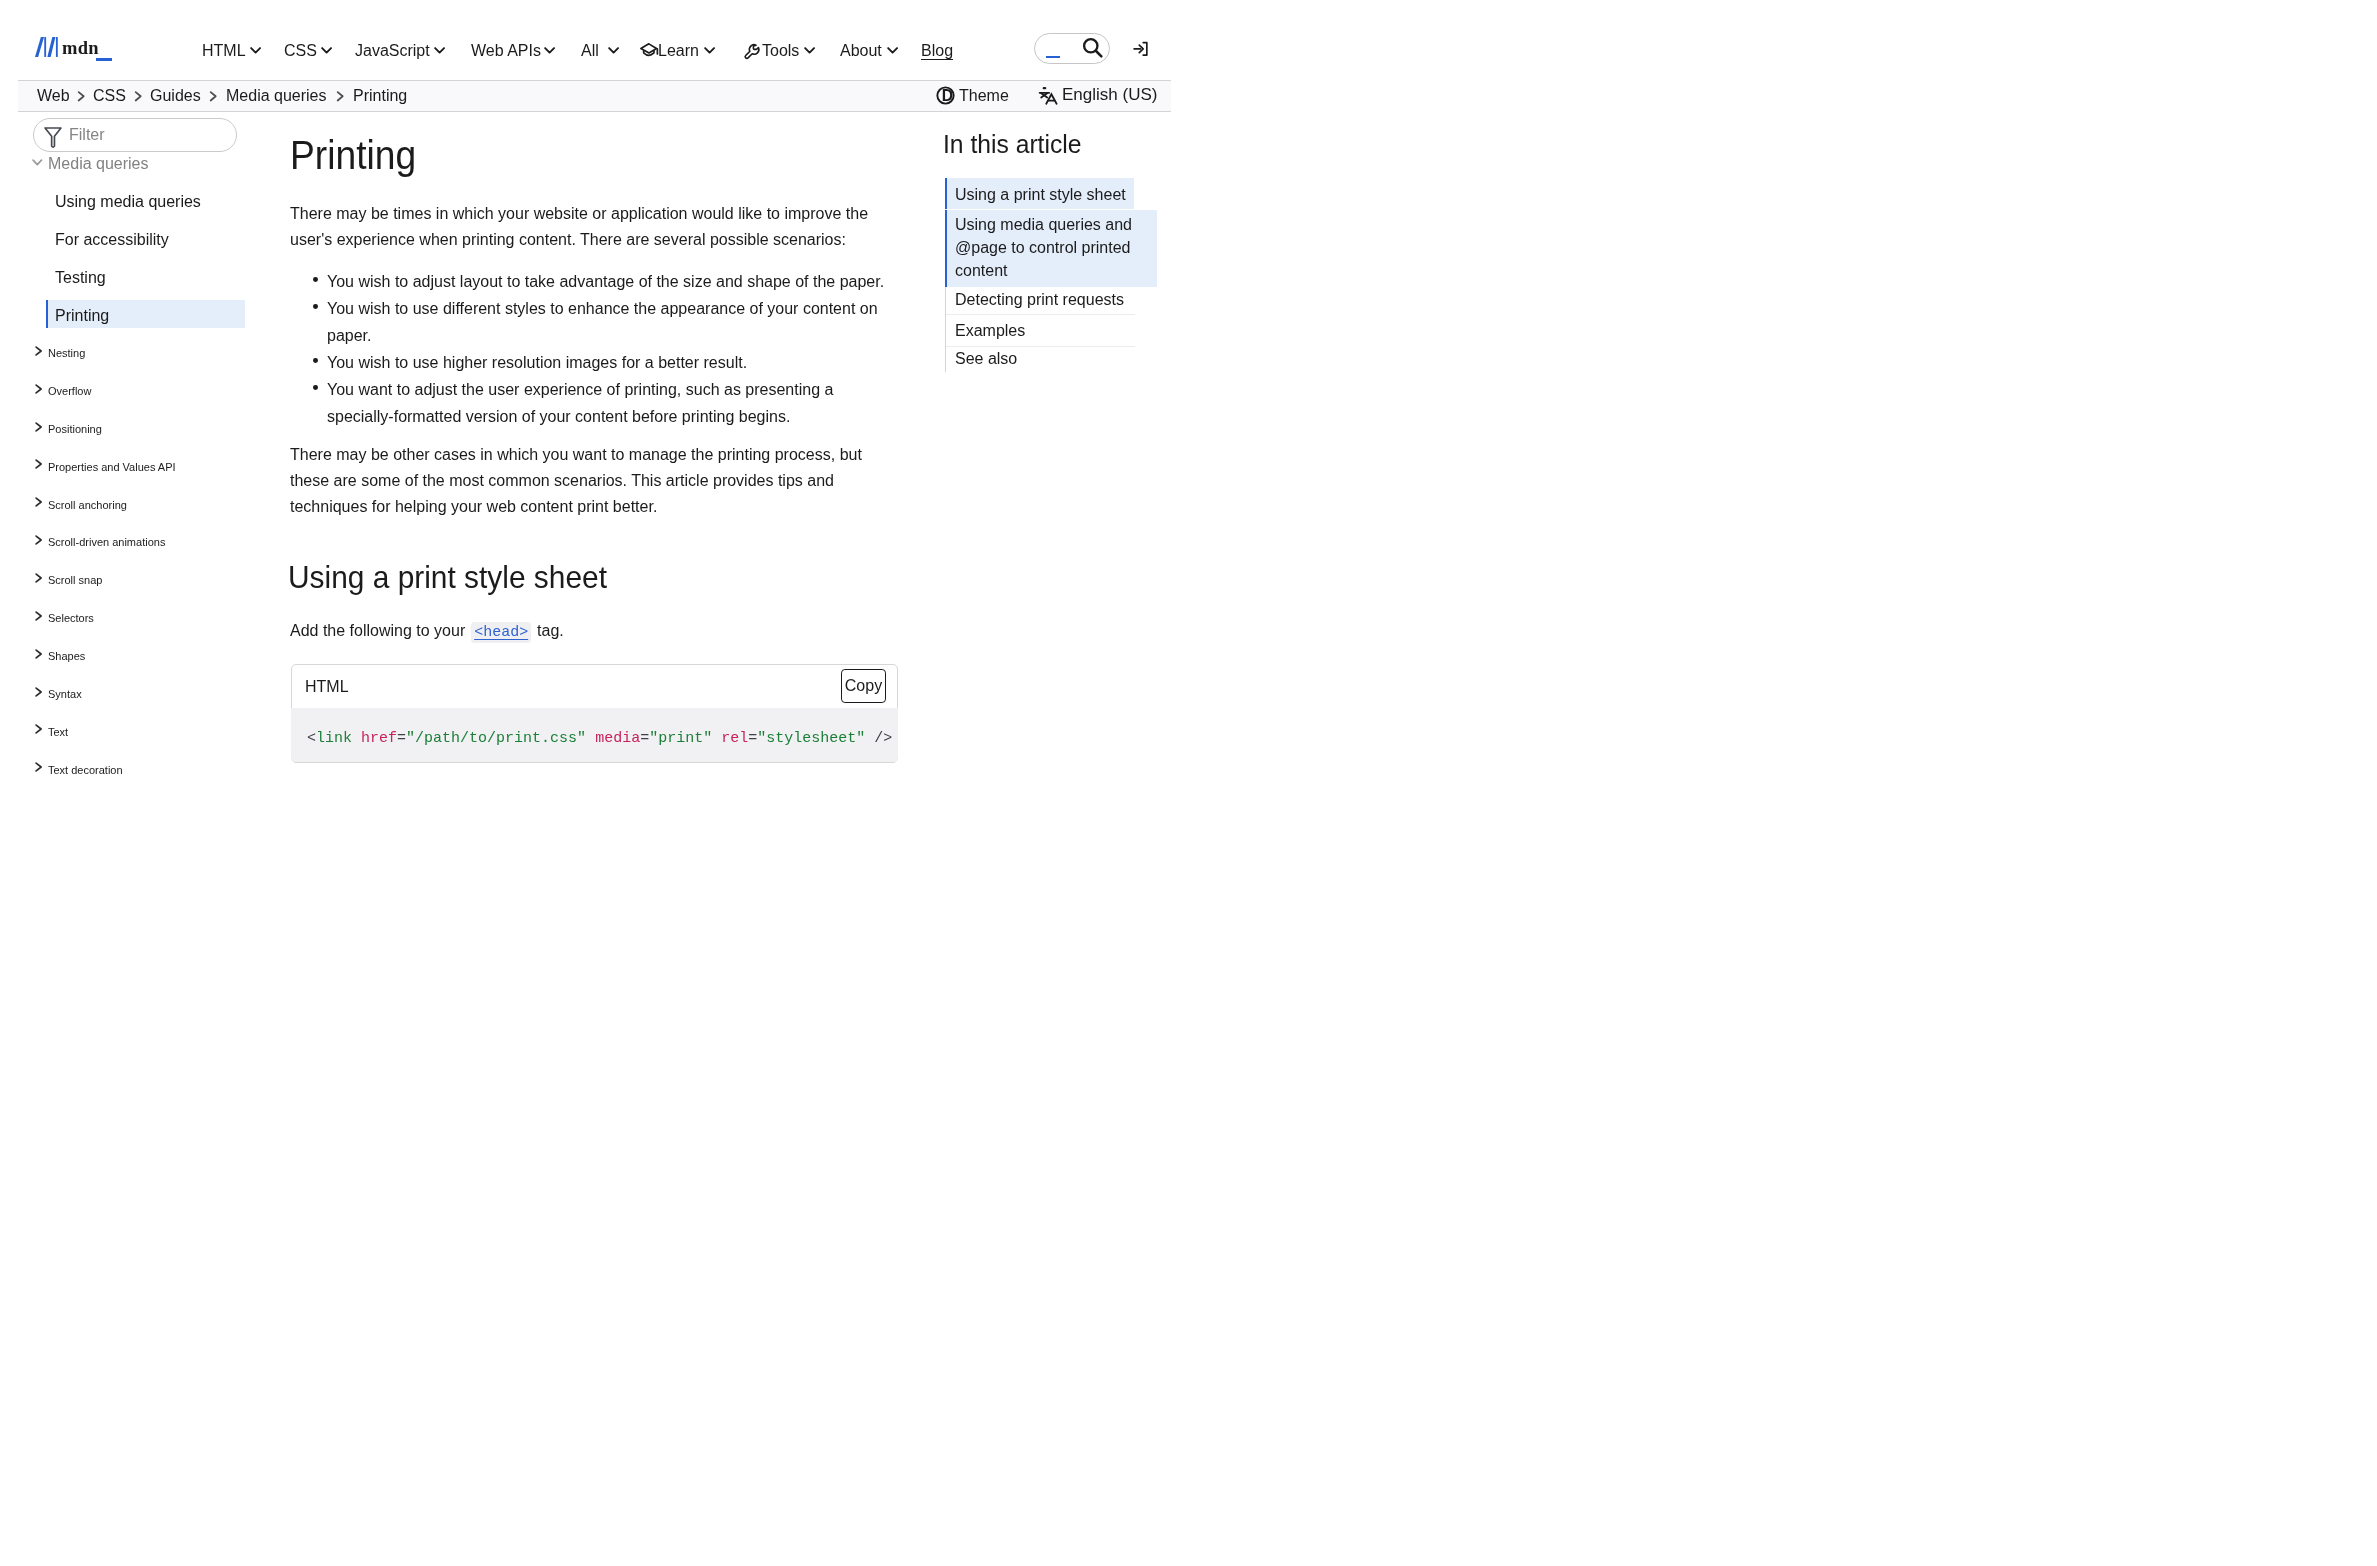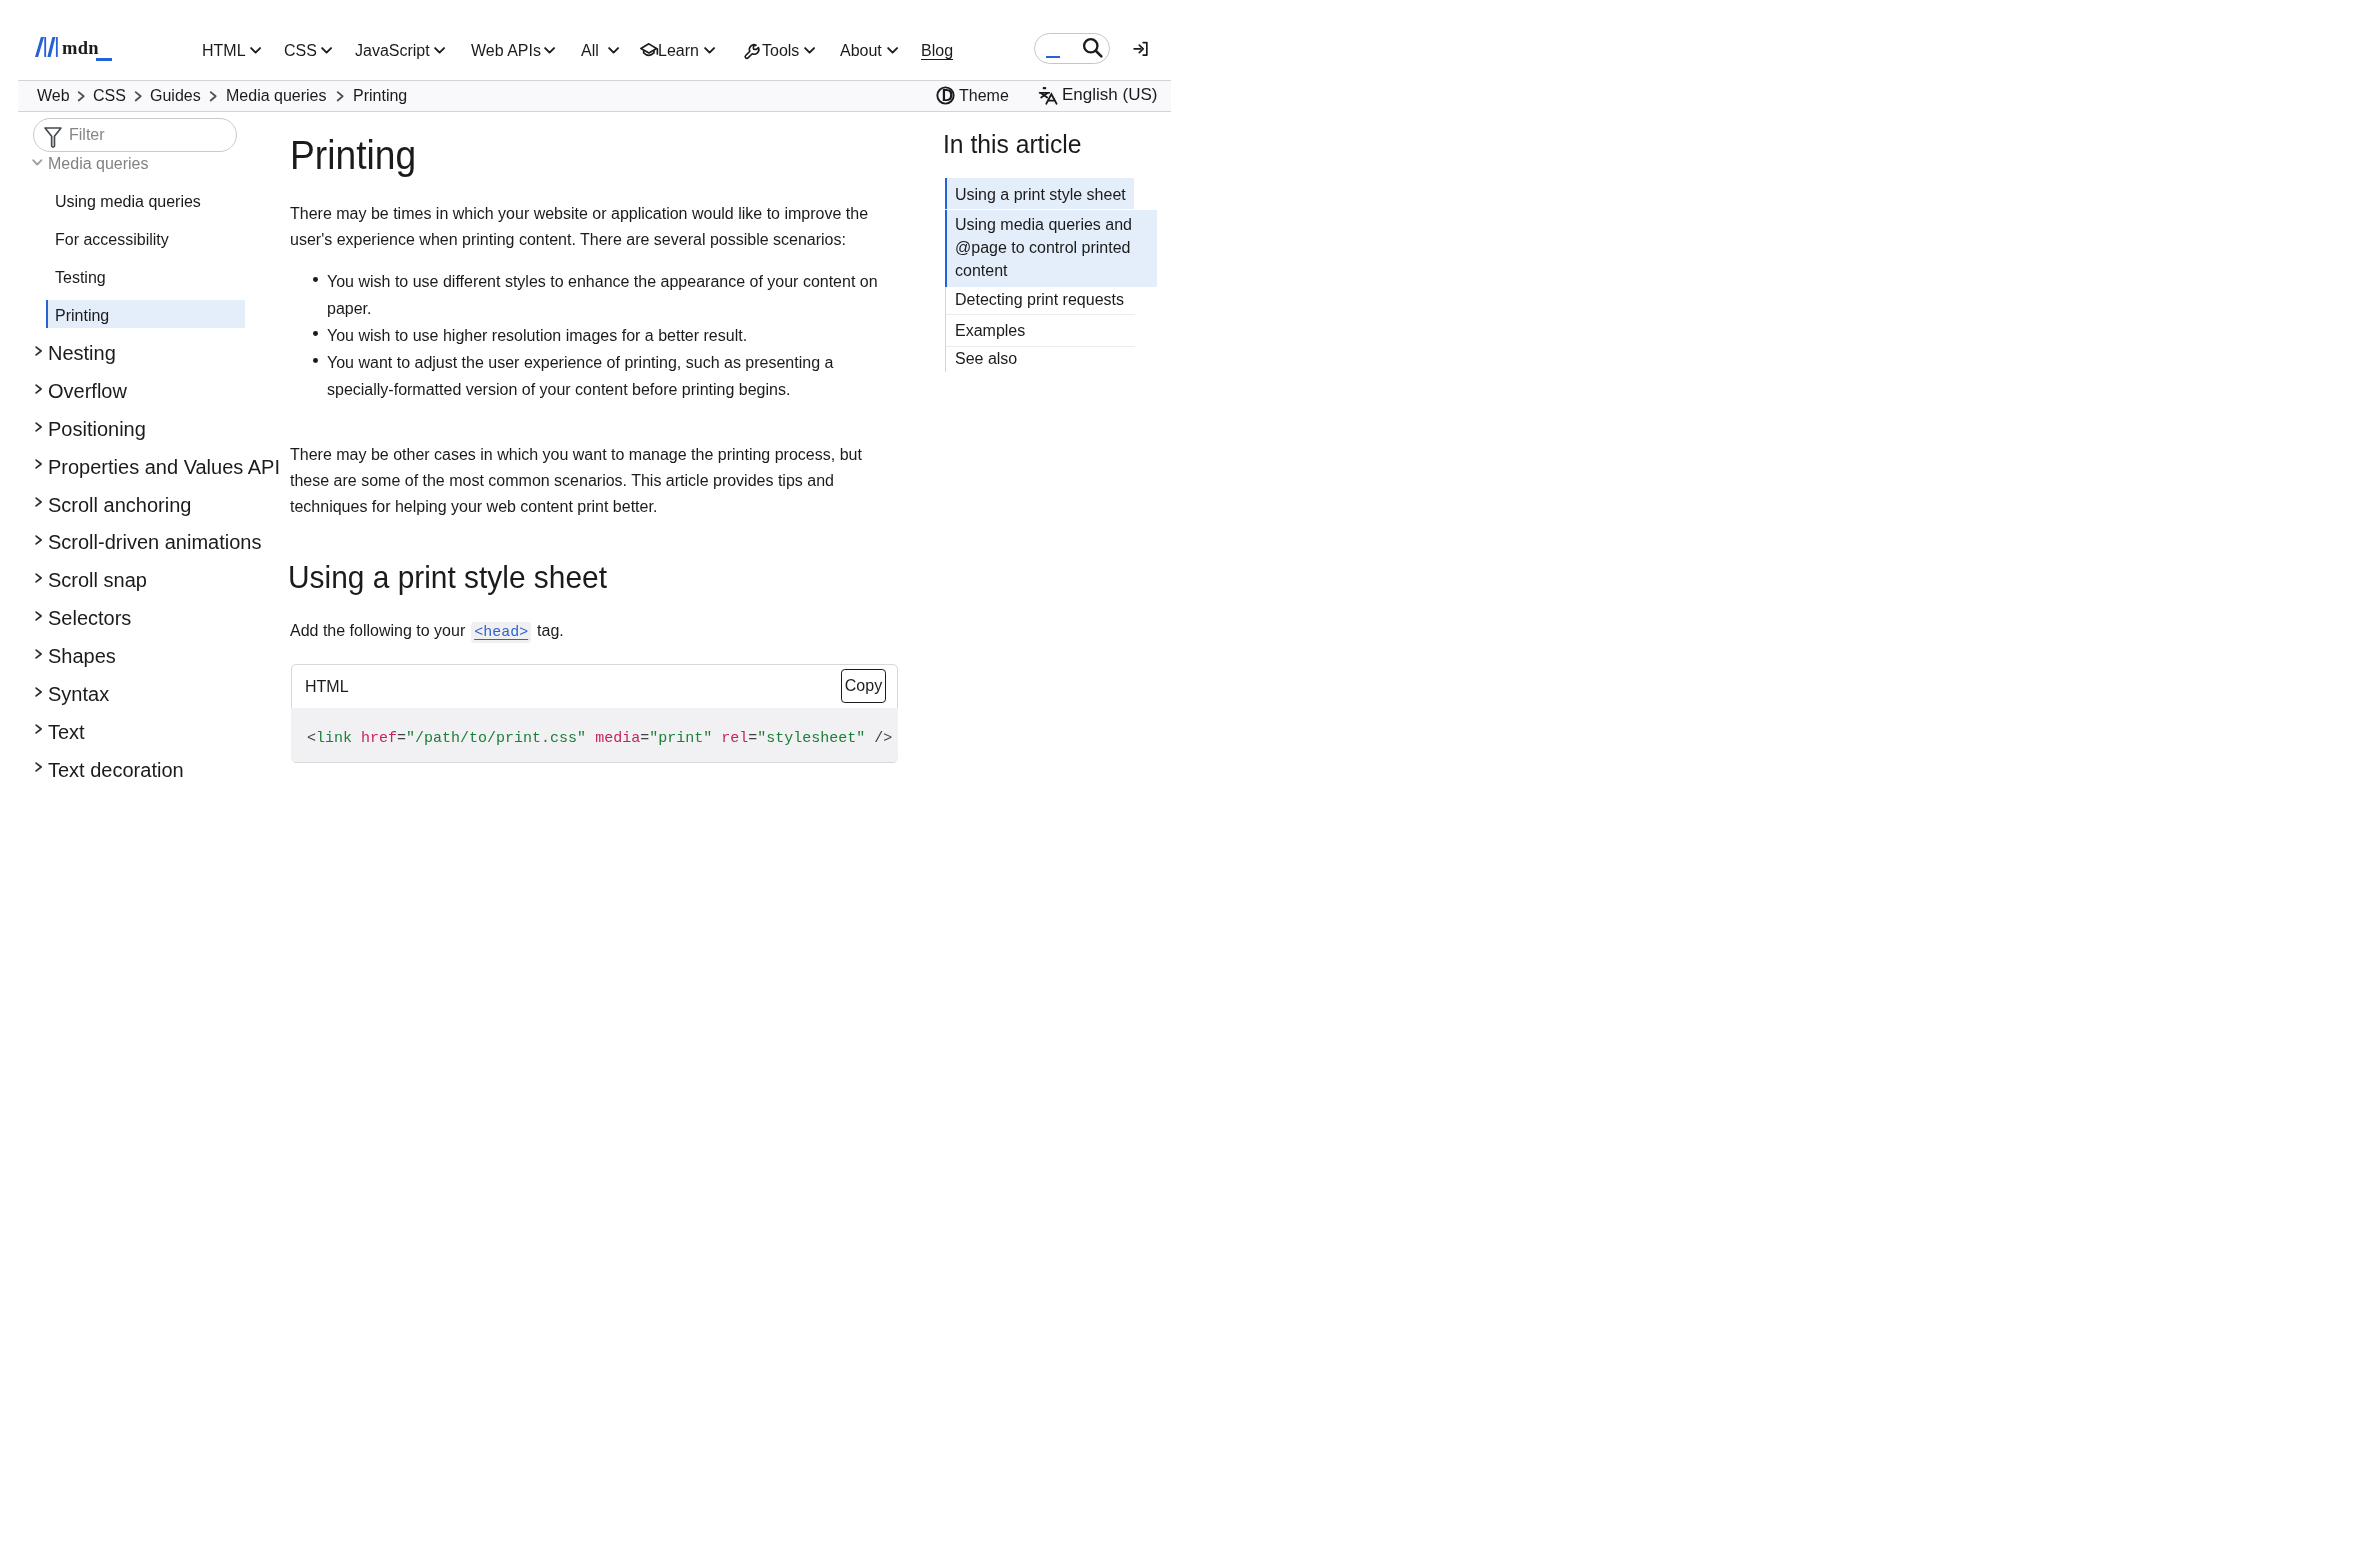--- a/index.html
+++ b/index.html
@@ -129,21 +129,21 @@
 </svg>
 <span class="t" style="left:69px; top:127px; font-size:16px; line-height:16px; color:#858585;">Filter</span>
 
 <svg class="abs" style="left:32px; top:159px;" width="10.6" height="6.7" viewBox="0 0 19 12">
     <polyline points="2,2 9.5,10 17,2" fill="none" stroke="#9a9a9a" stroke-width="3" stroke-linecap="round" stroke-linejoin="round"></polyline>
   </svg>
 <span class="t" style="left:48px; top:156px; font-size:16px; line-height:16px; color:#828282;">Media queries</span>
 
 <style>
 .sub { position:absolute; left:55px; font-size:16px; line-height:16px; white-space:nowrap; }
-.top { position:absolute; left:48px; font-size:20px; line-height:16px; white-space:nowrap; }
+.top { position:absolute; left:48px; font-size:11px; line-height:16px; white-space:nowrap; }
 .schev { position:absolute; left:35px; }
 </style>
 <span class="sub" style="top:194px;">Using media queries</span>
 <span class="sub" style="top:232px;">For accessibility</span>
 <span class="sub" style="top:270px;">Testing</span>
 <div class="abs" style="left:46px; top:300px; width:199px; height:28px; background:#e4eefb; border-left:2px solid #2662d4;"></div>
 <span class="sub" style="top:308px;">Printing</span>
 <svg class="schev" style="top:346px;" width="7.8" height="10" viewBox="0 0 14 18">
     <polyline points="2,2 11,9 2,16" fill="none" stroke="#2b2b2b" stroke-width="3" stroke-linecap="round" stroke-linejoin="round"></polyline>
   </svg>
@@ -196,20 +196,21 @@
 <h1 class="t" style="left:290px; top:131px; font-size:40px; line-height:48px; font-weight:normal; transform:scaleX(0.93); transform-origin:left;">Printing</h1>
 <style>
 .para { position:absolute; left:290px; font-size:16px; line-height:26px; }
 </style>
 <div class="para" style="top:201px;">There may be times in which your website or application would like to improve the<br>user's experience when printing content. There are several possible scenarios:</div>
 <style>
 .bl { position:relative; margin:0; padding-left:37px; list-style:none; }
 .bl li::before { content:""; position:absolute; left:23px; width:4.8px; height:4.8px; border-radius:50%; background:#1b1b1b; margin-top:9px; }
 </style>
 <ul class="bl abs" style="left:290px; top:268px; font-size:16px; line-height:27px;">
+<li>You wish to adjust layout to take advantage of the size and shape of the paper.</li>
 <li>You wish to use different styles to enhance the appearance of your content on<br>paper.</li>
 <li>You wish to use higher resolution images for a better result.</li>
 <li>You want to adjust the user experience of printing, such as presenting a<br>specially-formatted version of your content before printing begins.</li>
 </ul>
 <div class="para" style="top:442px;">There may be other cases in which you want to manage the printing process, but<br>these are some of the most common scenarios. This article provides tips and<br>techniques for helping your web content print better.</div>
 <h2 class="t" style="left:288px; top:558px; font-size:32px; line-height:38px; font-weight:normal; transform:scaleX(0.934); transform-origin:left;">Using a print style sheet</h2>
 <div class="para" style="top:618px;">Add the following to your <span style="display:inline-block; background:#f0f0f2; border-radius:3.4px; padding:0px 2.8px 1.7px 2.8px; margin:0 1.7px; line-height:17px;"><span style="font-family:'Liberation Mono',monospace; font-size:15px; color:#2f63d2; text-decoration:underline; text-underline-offset:2.5px; text-decoration-thickness:1.1px;">&lt;head&gt;</span></span> tag.</div>
 
 <div class="abs" style="left:291px; top:664px; width:607px; height:99px; border:0.8px solid #d7d7d7; border-radius:5px;"></div>
 <span class="t" style="left:305px; top:679px; font-size:16px; line-height:16px;">HTML</span>

